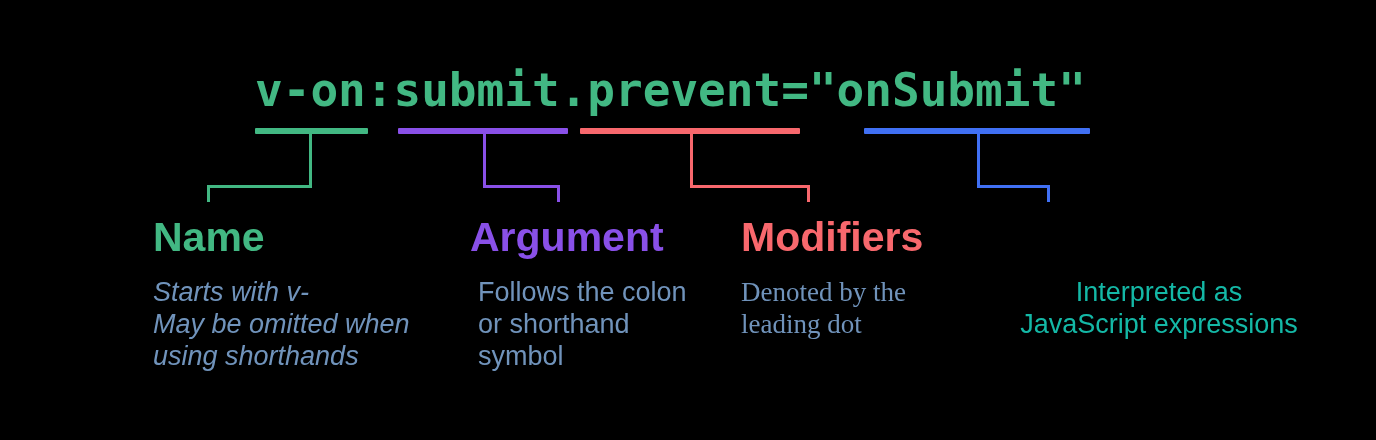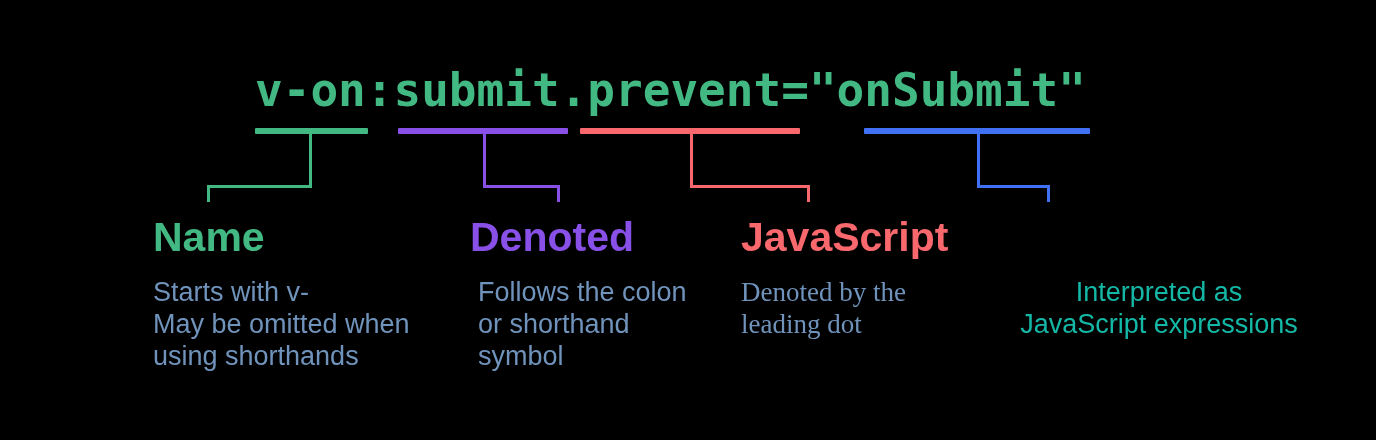--- a/index.html
+++ b/index.html
@@ -78,29 +78,29 @@
   <div class="elbow turn-right" style="left: 483px; width: 77px; border-color: rgb(137, 80, 232);"></div>
   <div class="tick" style="left: 557px; background-color: rgb(137, 80, 232);"></div>
 
   <div class="elbow turn-right" style="left: 690px; width: 120px; border-color: rgb(248, 104, 109);"></div>
   <div class="tick" style="left: 807px; background-color: rgb(248, 104, 109);"></div>
 
   <div class="elbow turn-right" style="left: 977px; width: 73px; border-color: rgb(64, 112, 244);"></div>
   <div class="tick" style="left: 1047px; background-color: rgb(64, 112, 244);"></div>
 
   <div class="label" style="left: 153px; color: rgb(66, 184, 131);">Name</div>
-  <div class="desc" style="left: 153px; color: rgb(112, 147, 187);">Starts with v-
+  <div class="desc" style="left: 153px; color: rgb(112, 147, 187); font-style: italic;">Starts with v-
 May be omitted when
 using shorthands</div>
 
-  <div class="label" style="left: 470px; color: rgb(137, 80, 232);">Denoted</div>
+  <div class="label" style="left: 470px; color: rgb(137, 80, 232);">Argument</div>
   <div class="desc" style="left: 478px; color: rgb(112, 147, 187);">Follows the colon
 or shorthand
 symbol</div>
 
-  <div class="label" style="left: 741px; color: rgb(248, 104, 109);">JavaScript</div>
+  <div class="label" style="left: 741px; color: rgb(248, 104, 109);">Modifiers</div>
   <div class="desc" style="left: 741px; color: rgb(112, 147, 187); font-family: Liberation Serif, serif;">Denoted by the
 leading dot</div>
 
   <div class="desc" style="left: 1004px; color: #14b8a6; text-align: center;">Interpreted as
 JavaScript expressions</div>
 
 </div>
 
 </body></html>

